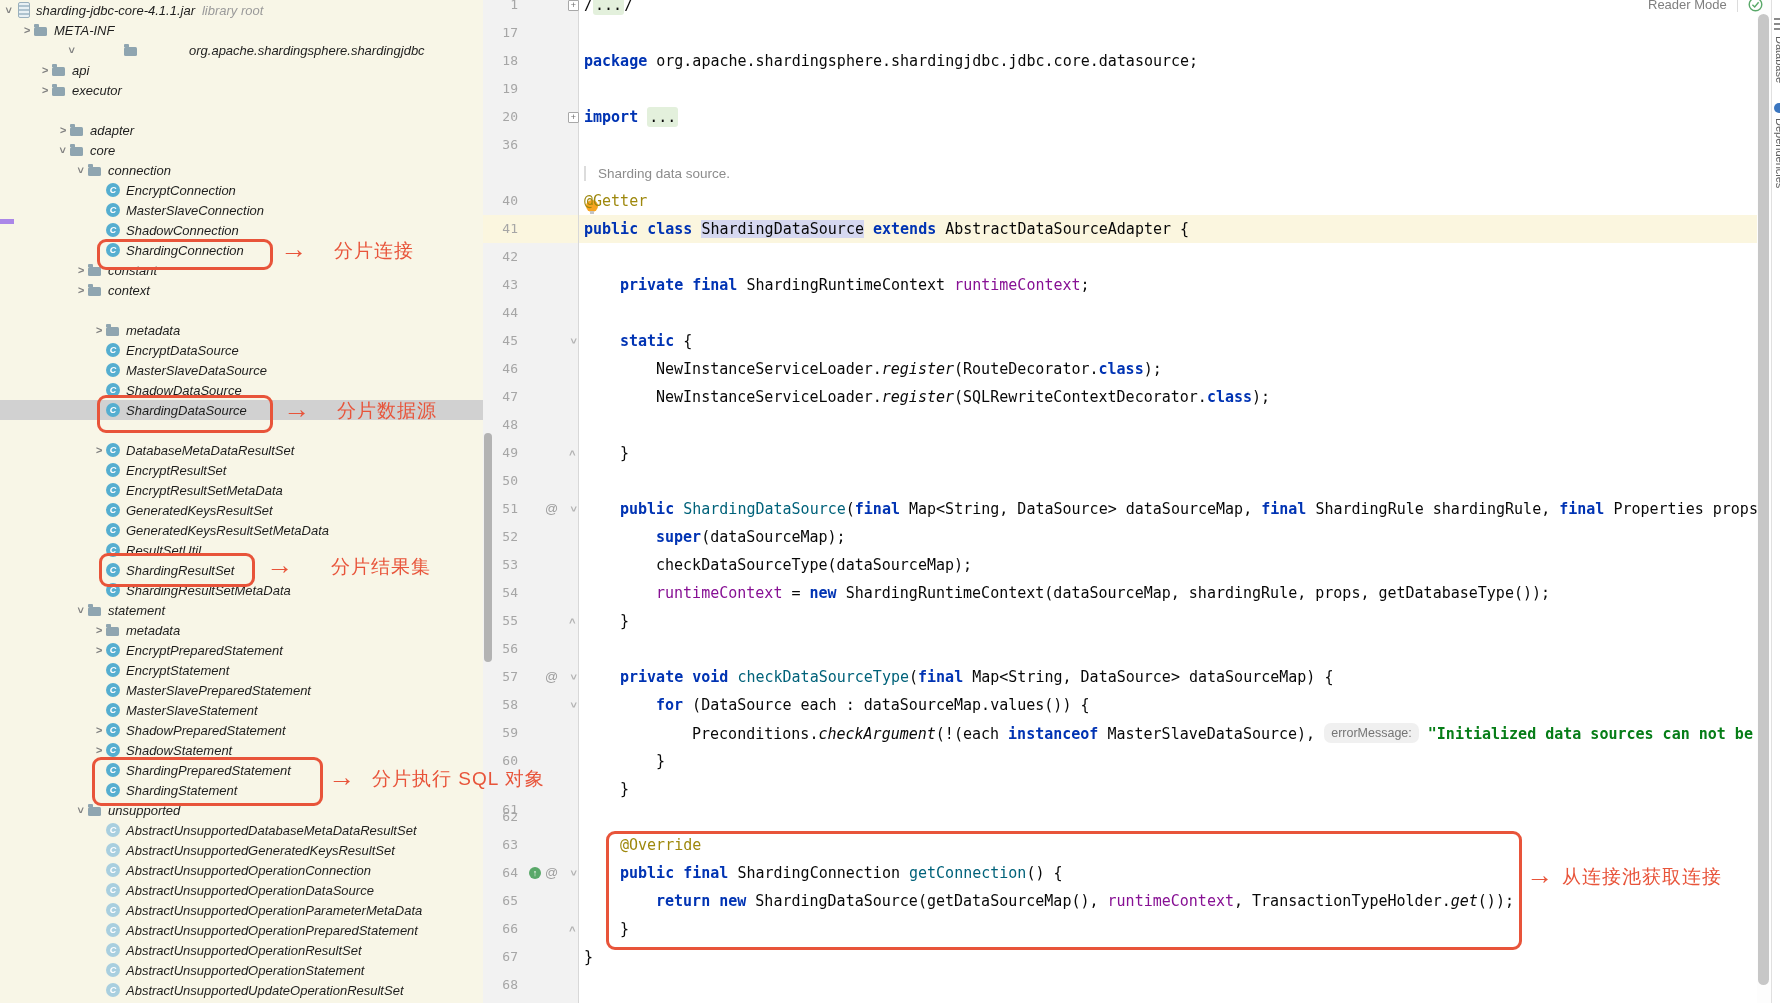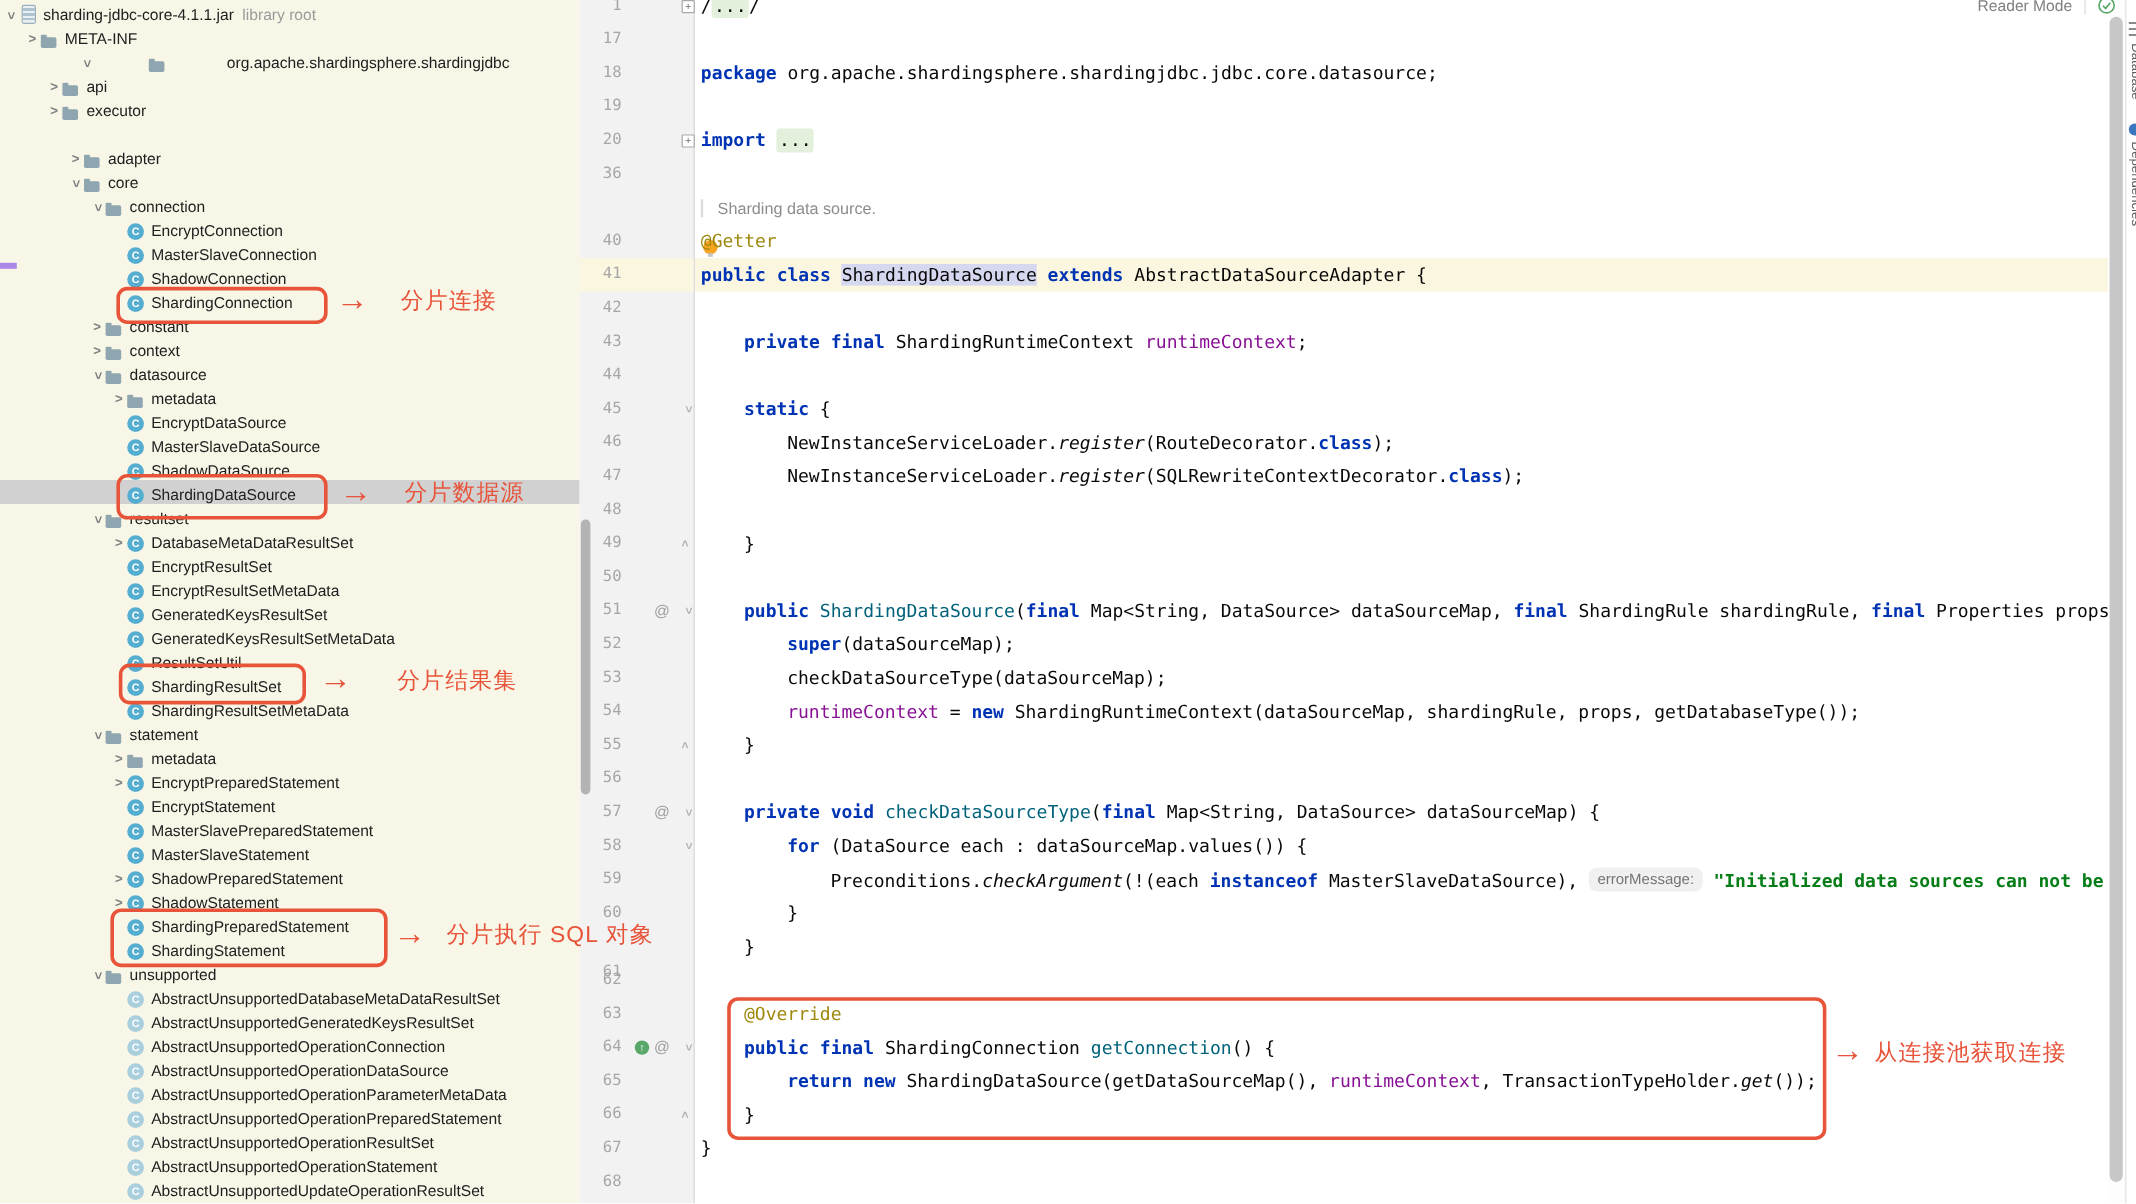--- a/index.html
+++ b/index.html
@@ -3,22 +3,22 @@
 <meta charset="utf-8">
 <style>
   html,body{margin:0;padding:0;}
   body{
     width:1780px;height:1003px;position:relative;overflow:hidden;
     background:#ffffff;font-family:"Liberation Sans",sans-serif;
     -webkit-font-smoothing:antialiased;
   }
   
   #tree-panel{position:absolute;left:0;top:0;width:483px;height:1003px;background:#f8f6e7;z-index:1;}
-  .tree-row{position:absolute;left:0;width:100%;height:20px;display:flex;align-items:flex-end;
-    font-size:13px;color:#1e1e1e;white-space:nowrap;}
+  .tree-row{position:absolute;left:0;width:100%;height:20px;display:flex;align-items:center;
+    font-size:13px;color:#1e1e1e;white-space:nowrap;font-style:italic;}
   .tree-row.selected{background:#d1d1d1;}
   .chev{display:inline-block;width:14px;flex:0 0 14px;text-align:center;color:#808080;
     font-size:11px;font-weight:bold;line-height:14px;}
   .chev.open{transform:rotate(90deg);}
   .chev.none{visibility:hidden;}
   .t-icon{display:inline-block;flex:0 0 15px;width:15px;margin-right:5px;position:relative;}
   .folder-glyph{display:block;width:13px;height:9px;background:#8fa5b0;border-radius:1.5px;margin-top:2px;position:relative;}
   .folder-glyph::before{content:"";position:absolute;top:-2.5px;left:0;width:5px;height:3px;background:#8fa5b0;border-radius:1px 1px 0 0;}
   .class-glyph{display:block;width:14px;height:14px;border-radius:50%;background:#55aed0;
     color:#fff;font-size:9px;font-weight:bold;text-align:center;line-height:14px;}
@@ -193,28 +193,20 @@
       <span>constant</span>
     </div>
     <div class="tree-row" style="top: 280px;">
       <span style="flex: 0 0 74px;"></span>
       <span class="chev ">&gt;</span>
       <span class="t-icon">
         <span class="folder-glyph"></span>
       </span>
       <span>context</span>
     </div>
-    <div class="tree-row" style="top: 300px;">
-      <span style="flex: 0 0 74px;"></span>
-      <span class="chev open">&gt;</span>
-      <span class="t-icon">
-        <span class="folder-glyph"></span>
-      </span>
-      <span>datasource</span>
-    </div>
     <div class="tree-row" style="top: 320px;">
       <span style="flex: 0 0 92px;"></span>
       <span class="chev ">&gt;</span>
       <span class="t-icon">
         <span class="folder-glyph"></span>
       </span>
       <span>metadata</span>
     </div>
     <div class="tree-row" style="top: 340px;">
       <span style="flex: 0 0 92px;"></span>
@@ -240,28 +232,20 @@
       </span>
       <span>ShadowDataSource</span>
     </div>
     <div class="tree-row selected" style="top: 400px;">
       <span style="flex: 0 0 92px;"></span>
       <span class="chev none">&gt;</span>
       <span class="t-icon">
         <span class="class-glyph">C</span>
       </span>
       <span>ShardingDataSource</span>
-    </div>
-    <div class="tree-row" style="top: 420px;">
-      <span style="flex: 0 0 74px;"></span>
-      <span class="chev open">&gt;</span>
-      <span class="t-icon">
-        <span class="folder-glyph"></span>
-      </span>
-      <span>resultset</span>
     </div>
     <div class="tree-row" style="top: 440px;">
       <span style="flex: 0 0 92px;"></span>
       <span class="chev ">&gt;</span>
       <span class="t-icon">
         <span class="class-glyph">C</span>
       </span>
       <span>DatabaseMetaDataResultSet</span>
     </div>
     <div class="tree-row" style="top: 460px;">

